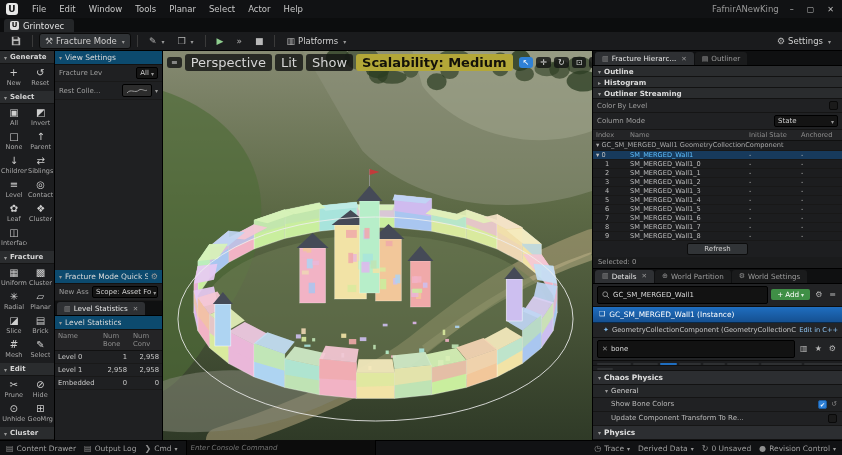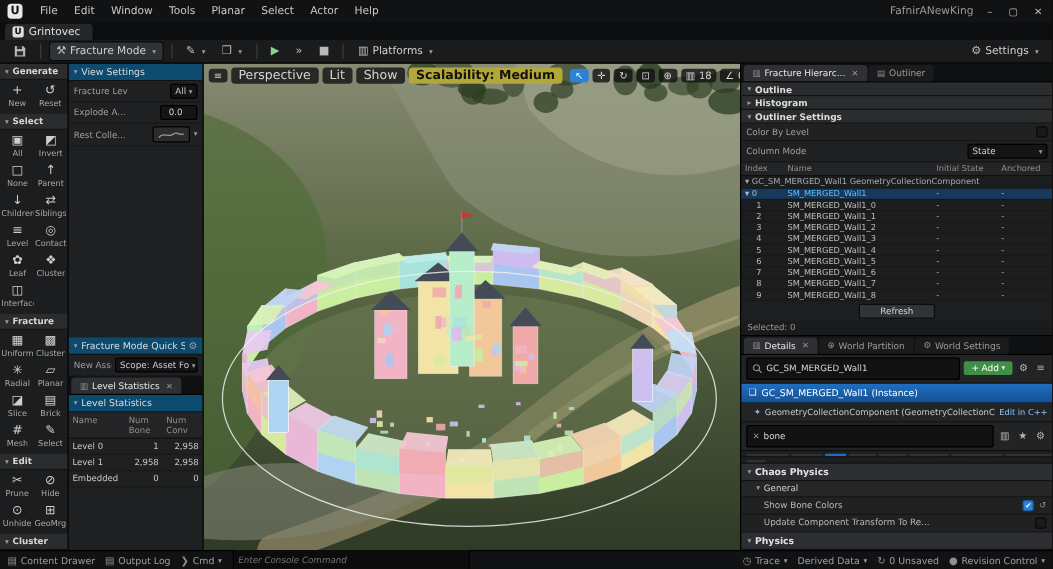--- a/index.html
+++ b/index.html
@@ -56,21 +56,21 @@
 
 .tabs{display:flex;background:#0f1011;align-items:flex-end;height:15px;border-bottom:1px solid #000;padding:0 2px;flex:0 0 15px}
 .tab{display:flex;align-items:center;gap:3px;padding:2px 7px;font-size:7.2px;color:#9b9b9b;background:#1a1b1c;border-radius:3px 3px 0 0;margin-right:1px;height:13px;white-space:nowrap;overflow:hidden}
 .tab.active{background:#2e3033;color:#e6e6e6}
 .tabicon{font-size:7px;color:#8f8f8f}
 .tclose{font-size:6.5px;color:#9a9a9a;margin-left:2px}
 
 .viewport{flex:1;position:relative;overflow:hidden;background:#3a4430;min-width:0}
 .viewport svg{position:absolute;inset:0;width:100%;height:100%}
 .vp-toolbar{position:absolute;top:3px;left:4px;right:4px;display:flex;gap:3px;align-items:center}
-.vbtn{background:rgba(16,17,18,.8);border-radius:3px;padding:1px 6px;font-size:10px;color:#d6d6d6;display:flex;align-items:center;gap:3px;white-space:nowrap}
+.vbtn{background:rgba(16,17,18,.8);border-radius:3px;padding:1px 6px;font-size:13px;color:#d6d6d6;display:flex;align-items:center;gap:3px;white-space:nowrap}
 .vbtn.iconb{padding:1px 4px;font-size:8px}
 .vbtn.active{background:#2f81d6;color:#fff}
 .vbtn.scal{color:#14120a;font-weight:bold}
 .vspacer{flex:1}
 
 .rightcol{width:250px;flex:0 0 250px;background:#1c1d1f;display:flex;flex-direction:column;border-left:1px solid #000;overflow:hidden}
 .rpanel{display:flex;flex-direction:column}
 .rhdr{background:#2a2c2e;font-size:7.2px;font-weight:bold;color:#dadada;padding:2px 5px;display:flex;gap:3px;align-items:center;border-bottom:1px solid #121212;height:11px}
 .orow-hdr{display:grid;grid-template-columns:34px 1fr 52px 44px;background:#232426;color:#8f8f8f;font-size:6.6px;border-bottom:1px solid #101010}
 .orow-hdr span{padding:1px 3px;white-space:nowrap;overflow:hidden}
@@ -323,24 +323,20 @@
       <div class="sechdr">
         <span class="scaret">▾</span>
         <span>View Settings</span>
       </div>
       <div class="prow">
         <span class="plabel">Fracture Lev</span>
         <span class="dropdown">
           <span>All</span>
           <span class="scaret">▾</span>
         </span>
-      </div>
-      <div class="prow">
-        <span class="plabel">Explode A...</span>
-        <span class="numfield">0.0</span>
       </div>
       <div class="prow">
         <span class="plabel">Rest Colle...</span>
         <span class="assetthumb">
           <svg width="22" height="8" viewBox="0 0 22 8">
               <path d="M1 6 C5 1 9 7 13 3 C16 1 19 5 21 3" stroke="#9a9a9a" stroke-width="1" fill="none"></path>
             </svg>
         </span>
         <span class="scaret">▾</span>
       </div>
@@ -665,21 +661,21 @@
         <div class="rhdr">
           <span class="scaret">▾</span>
           <span>Outline</span>
         </div>
         <div class="rhdr">
           <span class="scaret">▸</span>
           <span>Histogram</span>
         </div>
         <div class="rhdr">
           <span class="scaret">▾</span>
-          <span>Outliner Settings</span>
+          <span>Outliner Streaming</span>
         </div>
         <div class="prow o" style="background:#202123">
           <span class="plabel">Color By Level</span>
           <span class="cb"></span>
         </div>
         <div class="prow o" style="background:#202123">
           <span class="plabel">Column Mode</span>
           <span class="dropdown" style="min-width:64px">
             <span style="flex:1">State</span>
             <span class="scaret">▾</span>

